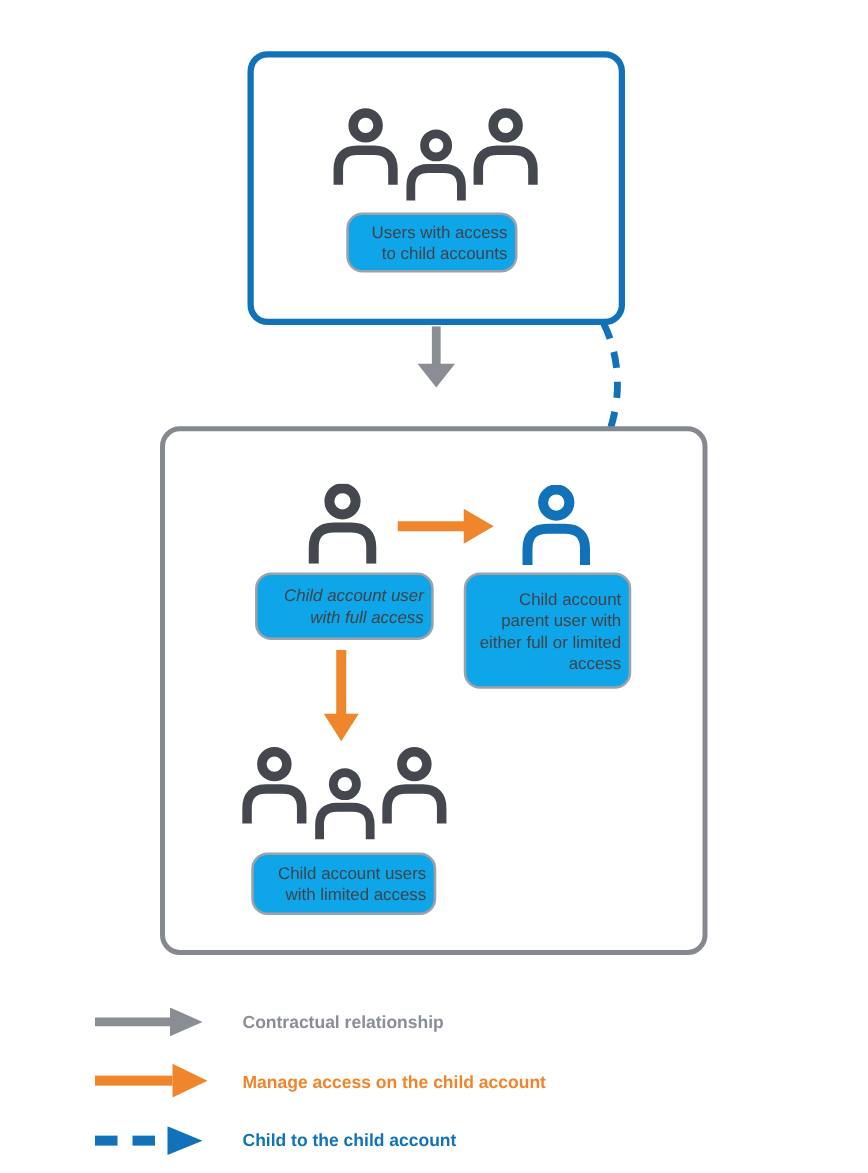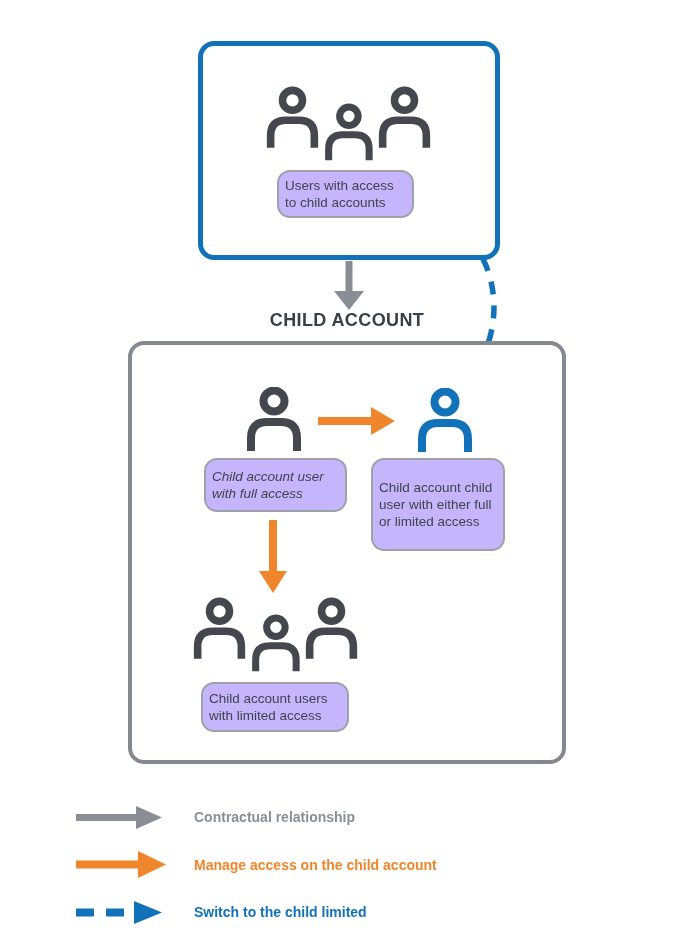--- a/index.html
+++ b/index.html
@@ -16,21 +16,21 @@
   .parent-box{
     left:198px;top:41px;width:302px;height:219px;
     border:5px solid #1272B9;border-radius:16px;
   }
   .child-box{
     left:128px;top:341px;width:438px;height:423px;
     border:4px solid #85888F;border-radius:16px;
   }
   .pill-label{
     box-sizing:border-box;display:flex;align-items:center;justify-content:center;
-    text-align:left;background:#c4b5fd;border:2px solid #9EA2A8;border-radius:13px;
+    text-align:right;background:#0ea5e9;border:2px solid #9EA2A8;border-radius:13px;
     font-size:13.5px;line-height:17px;color:#3F444A;padding:5px 6px;
   }
   .legend-text{
     font-size:14px;font-weight:700;line-height:18px;white-space:nowrap;
   }
   .legend-gray{color:#8A8E96;}
   .legend-orange{color:#F0862C;}
   .legend-blue{color:#1272B9;}
   svg{display:block;}
 </style>
@@ -70,21 +70,20 @@
   <svg class="abs" style="left:333px;top:261px;" width="32" height="50" viewBox="0 0 32 50">
     <rect x="12.5" y="0" width="7" height="31" fill="#8A8D94"></rect>
     <polygon points="1,30 31,30 16,49" fill="#8A8D94"></polygon>
   </svg>
 
   <svg class="abs" style="left:425px;top:253px;" width="85" height="150" viewBox="0 0 85 150">
     <path d="M58 6 C 67 24, 71 47, 68 69 C 65 91, 57 109, 45 124" fill="none" stroke="#1272B9" stroke-width="5.5" stroke-dasharray="13 11"></path>
     <polygon points="33,141 38,117 54,129" fill="#1272B9"></polygon>
   </svg>
 
-  <div class="abs section-title" style="left:128px;top:310px;width:438px;">CHILD ACCOUNT</div>
 
   <div class="abs big-box child-box"></div>
 
   <svg class="abs" style="left:244px;top:387px;" width="60" height="64" viewBox="0 0 60 64">
     <g fill="none" stroke="#44484E" stroke-width="8">
       <circle cx="30" cy="14" r="10.5"></circle>
       <path d="M7 64 V51 Q7 35 23 35 H37 Q53 35 53 51 V64"></path>
     </g>
   </svg>
 
@@ -95,21 +94,21 @@
 
   <svg class="abs" style="left:414px;top:388px;" width="62" height="64" viewBox="0 0 60 64">
     <g fill="none" stroke="#1272B9" stroke-width="8">
       <circle cx="30" cy="14" r="10.5"></circle>
       <path d="M7 64 V51 Q7 35 23 35 H37 Q53 35 53 51 V64"></path>
     </g>
   </svg>
 
   <div class="abs pill-label" style="left:204px;top:458px;width:143px;min-height:54px;font-style:italic;">Child account user with full access</div>
 
-  <div class="abs pill-label" style="left:371px;top:458px;width:134px;min-height:93px;">Child account child user with either full or limited access</div>
+  <div class="abs pill-label" style="left:371px;top:458px;width:134px;min-height:93px;">Child account parent user with either full or limited access</div>
 
   <svg class="abs" style="left:259px;top:520px;" width="28" height="74" viewBox="0 0 28 74">
     <rect x="10" y="0" width="8" height="52" fill="#F0862C"></rect>
     <polygon points="0,51 28,51 14,73" fill="#F0862C"></polygon>
   </svg>
 
   <svg class="abs" style="left:191px;top:597px;" width="170" height="78" viewBox="0 0 170 78">
     <g fill="none" stroke="#44484E" stroke-width="8">
       <g transform="translate(0,1) scale(0.95)">
         <circle cx="30" cy="14" r="10.5"></circle>
@@ -145,16 +144,16 @@
       <rect x="0" y="9.5" width="62" height="8" fill="#F0862C"></rect>
       <polygon points="62,0 90,13.5 62,27" fill="#F0862C"></polygon>
     </svg>
     <div class="abs legend-text legend-orange" style="left:194px;top:856px;">Manage access on the child account</div>
 
     <svg class="abs" style="left:76px;top:901px;" width="86" height="23" viewBox="0 0 86 23">
       <rect x="0" y="7.5" width="18" height="8" fill="#1272B9"></rect>
       <rect x="30" y="7.5" width="18" height="8" fill="#1272B9"></rect>
       <polygon points="58,0 86,11.5 58,23" fill="#1272B9"></polygon>
     </svg>
-    <div class="abs legend-text legend-blue" style="left:194px;top:903px;">Switch to the child limited</div>
+    <div class="abs legend-text legend-blue" style="left:194px;top:903px;">Child to the child account</div>
   </div>
 
 </div>
 
 </body></html>

